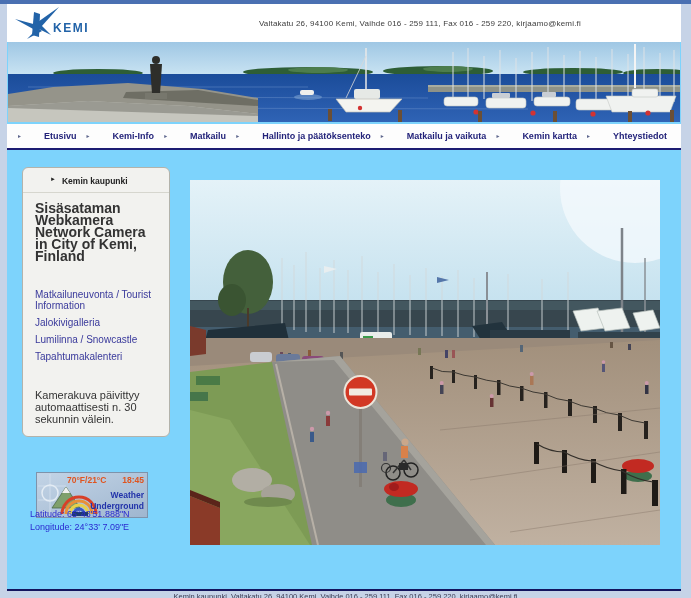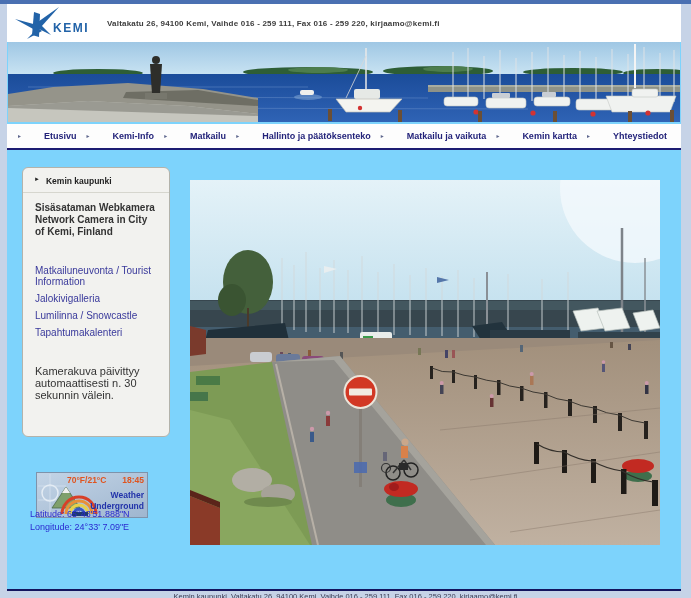--- a/index.html
+++ b/index.html
@@ -5,44 +5,44 @@
   html,body{margin:0;padding:0;background:#e8e8e8;}
   *{box-sizing:border-box;}
   .page{position:relative;width:691px;height:598px;background:#c6d3e7;overflow:hidden;
         font-family:"Liberation Sans",sans-serif;}
   .top-strip{position:absolute;top:0;left:0;width:100%;height:4px;background:#4a70b2;}
   .content{position:absolute;left:7px;top:4px;width:674px;height:585px;background:#7dd3fc;}
 
   
   .site-header{position:absolute;left:0;top:0;width:674px;height:38px;background:#fff;}
   .logo{position:absolute;left:6px;top:3px;width:100px;height:33px;cursor:pointer;}
-  .address{position:absolute;left:100px;top:15px;width:474px;text-align:left;
-           font-size:8px;font-weight:bold;color:#3c3c3c;letter-spacing:.2px;}
+  .address{position:absolute;left:100px;top:15px;width:474px;text-align:right;
+           font-size:8px;font-weight:normal;color:#3c3c3c;letter-spacing:.2px;}
 
   
   .panorama{position:absolute;left:1px;top:38px;width:672px;height:80px;overflow:hidden;}
   .panorama svg{display:block;}
 
   
   .nav{position:absolute;left:0;top:120px;width:674px;height:26px;background:#fdfdfd;
        border-bottom:2px solid #1c1c72;display:flex;align-items:center;
        justify-content:space-between;padding:0 14px 0 10px;}
   .nav-item{display:flex;align-items:center;gap:22px;font-size:9px;font-weight:bold;
             color:#23237a;cursor:pointer;white-space:nowrap;}
   .nav-arrow{font-size:5px;color:#60688e;line-height:1;}
 
   
   .sidebar{position:absolute;left:15px;top:163px;width:148px;height:270px;background:#f2f2ef;
            border:1px solid #b3b3ab;border-radius:6px;overflow:hidden;}
-  .sidebar-header{display:flex;align-items:flex-start;gap:6px;padding:8px 10px 6px 11px;
+  .sidebar-header{display:flex;align-items:flex-start;gap:6px;padding:8px 10px 6px 27px;
                   border-bottom:1px solid #d6d6ce;font-size:8.5px;font-weight:bold;color:#222;
                   cursor:pointer;}
   .sidebar-header .arrow{font-size:6px;color:#222;line-height:1;}
   .sidebar-body{padding:9px 12px 0 12px;}
-  .sb-title{font-size:10px;font-weight:bold;color:#333;line-height:12px;margin:0 0 27px 0;}
+  .sb-title{font-size:14px;font-weight:bold;color:#333;line-height:12px;margin:0 0 27px 0;}
   .sb-link{display:block;font-size:10px;color:#39399b;line-height:11px;margin-bottom:6px;
            text-decoration:none;cursor:pointer;}
   .sb-note{font-size:11px;color:#333;line-height:12px;margin:27px 0 0 0;}
 
   
   .webcam{position:absolute;left:183px;top:176px;width:470px;height:365px;overflow:hidden;}
   .webcam svg{display:block;}
 
   
   .weather{position:absolute;left:29px;top:468px;width:116px;height:46px;cursor:pointer;}

